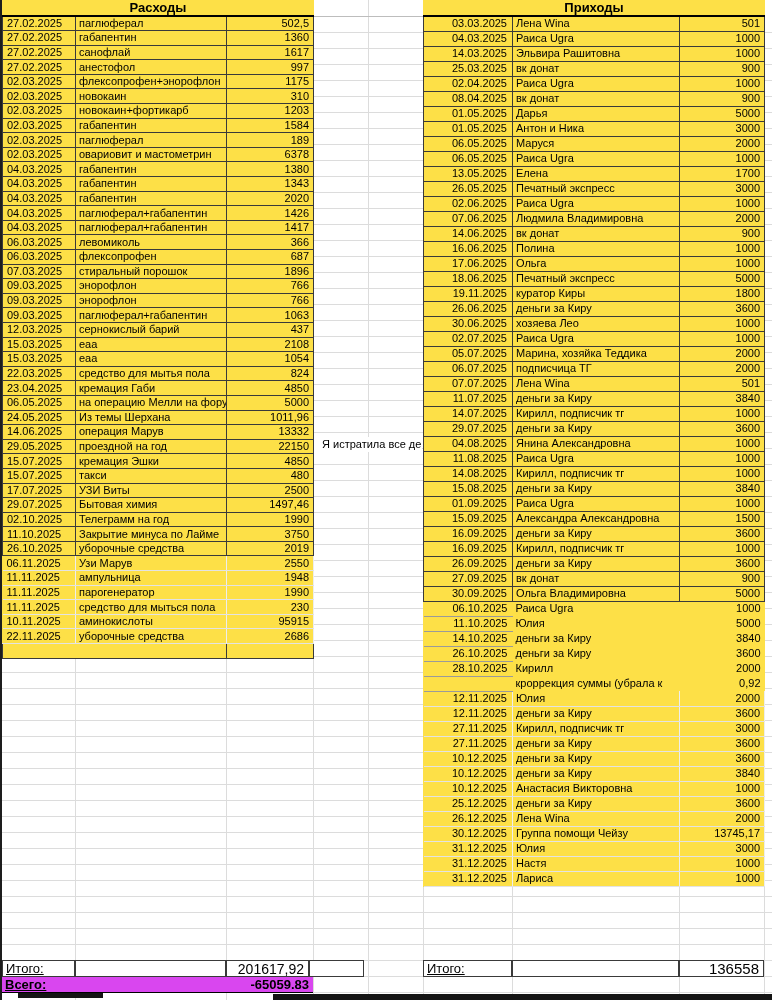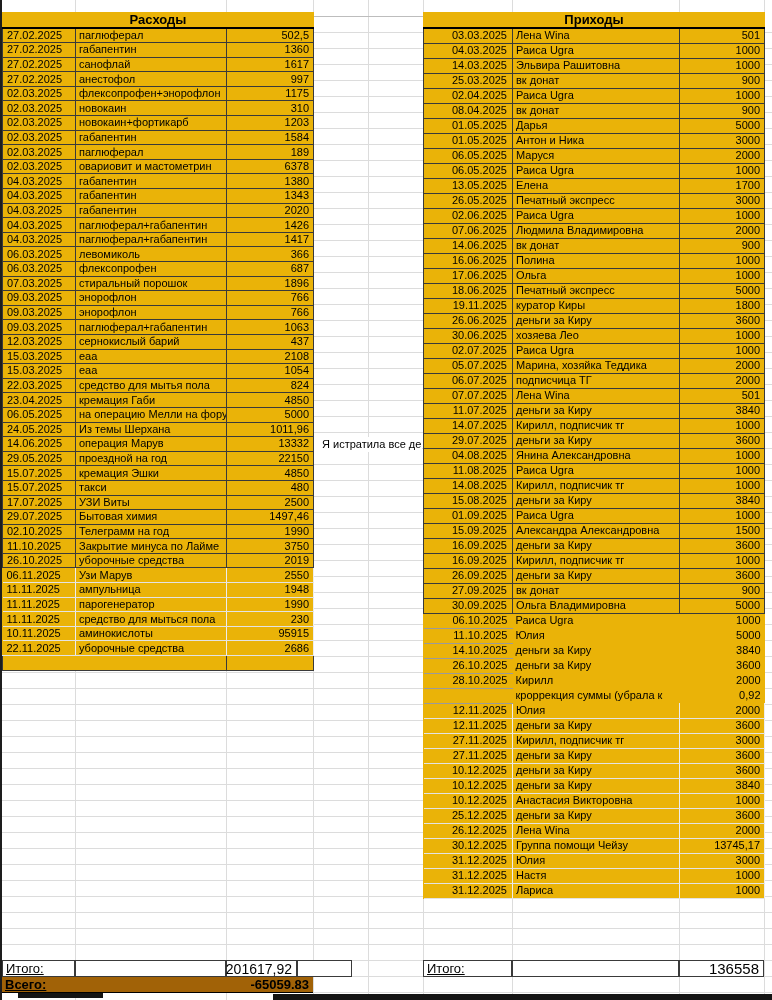--- a/index.html
+++ b/index.html
@@ -5,21 +5,21 @@
   html,body{margin:0;padding:0;background:#888;}
   .sheet{position:relative;width:772px;height:1000px;background:#fff;overflow:hidden;
          font-family:"Liberation Sans",sans-serif;color:#000;}
   
   .hgrid{position:absolute;left:0;top:17px;right:0;bottom:0;
          background:repeating-linear-gradient(to bottom,transparent 0,transparent 15px,#dcdcdc 15px,#dcdcdc 16px);}
   .vline{position:absolute;top:0;bottom:0;width:1px;background:#dcdcdc;}
   .midhdr{position:absolute;left:313px;top:16px;width:110px;height:1px;background:#bdbdbd;}
   .ledge{position:absolute;left:0;top:0;width:2px;height:1000px;background:#1d1d1d;}
 
-  table{position:absolute;border-collapse:collapse;table-layout:fixed;background:#eab308;margin-top:12px;}
+  table{position:absolute;border-collapse:collapse;table-layout:fixed;background:#fde047;}
   #tblL{left:2px;top:0;width:311px;}
   #tblR{left:423px;top:0;width:341px;}
   th.hdr{height:15px;font-size:13px;font-weight:700;text-align:center;vertical-align:middle;
          border-bottom:2px solid #000;padding:0;}
   td{font-size:11px;line-height:1;vertical-align:middle;padding:0 3px;overflow:hidden;
      white-space:nowrap;box-sizing:border-box;}
   #tblL td{height:14.6px;}
   #tblR td{height:15px;}
   #tblL col.c-date{width:73px;} #tblL col.c-item{width:151px;} #tblL col.c-amt{width:87px;}
   #tblR col.c-date{width:89px;} #tblR col.c-item{width:167px;} #tblR col.c-amt{width:85px;}
@@ -38,21 +38,21 @@
            box-sizing:border-box;}
 
   .totrow{position:absolute;display:flex;height:17px;}
   .totrow .cell{box-sizing:border-box;border:1px solid #3a3a3a;height:17px;display:flex;
                 align-items:center;background:#fff;}
   .lab{font-size:13px;padding-left:3px;text-decoration:underline;}
   .val{font-size:14px;justify-content:flex-end;padding-right:4px;}
   #totR .val{font-size:15px;}
   .grandrow{position:absolute;left:2px;top:977px;display:flex;height:16px;}
   .grandrow .cell{box-sizing:border-box;height:16px;display:flex;align-items:center;
-                  background:#a16207;border-bottom:1.5px solid #000;font-weight:700;}
+                  background:#d946ef;border-bottom:1.5px solid #000;font-weight:700;}
   .grandrow .lab{font-size:13px;}
   .grandrow .val{font-size:13px;}
   .bar{position:absolute;background:#141414;}
   .bar1{left:18px;top:993px;width:85px;height:5px;}
   .bar2{left:273px;top:994px;width:499px;height:6px;}
 </style>
 </head>
 <body>
 
 <div class="sheet">
@@ -604,21 +604,21 @@
           <td class="amount">1000</td>
         </tr>
       </tbody>
   </table>
 
   <div class="comment">Я истратила все ден</div>
 
   <div class="totrow" id="totL" style="left:2px;top:960px;">
     <div class="cell lab" style="width:73px">Итого:</div>
     <div class="cell" style="width:151px"></div>
-    <div class="cell val" style="width:71px">201617,92</div>
+    <div class="cell val" style="width:83px">201617,92</div>
     <div class="cell" style="width:55px"></div>
   </div>
 
   <div class="totrow" id="totR" style="left:423px;top:960px;">
     <div class="cell lab" style="width:89px">Итого:</div>
     <div class="cell" style="width:167px"></div>
     <div class="cell val" style="width:85px">136558</div>
   </div>
 
   <div class="grandrow">

